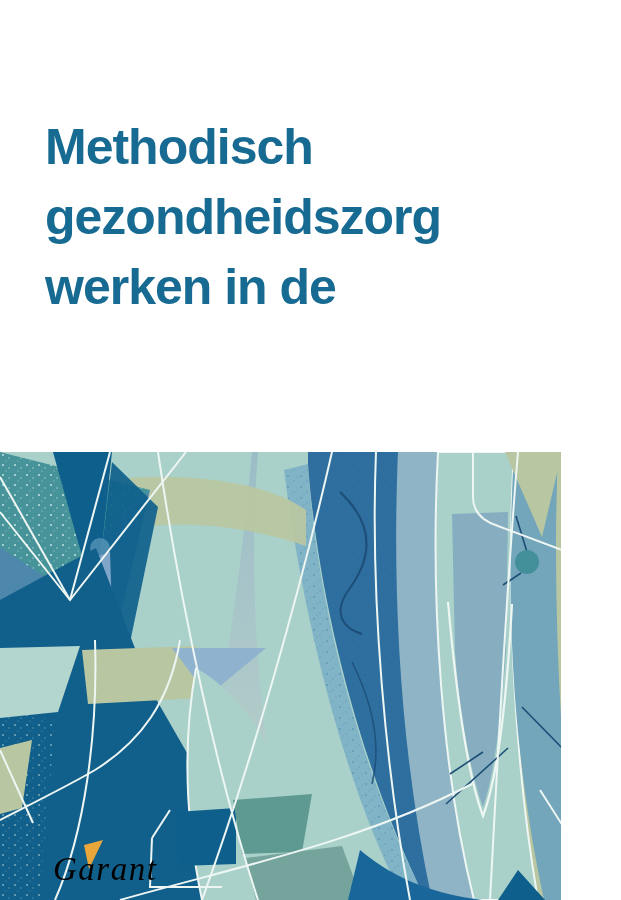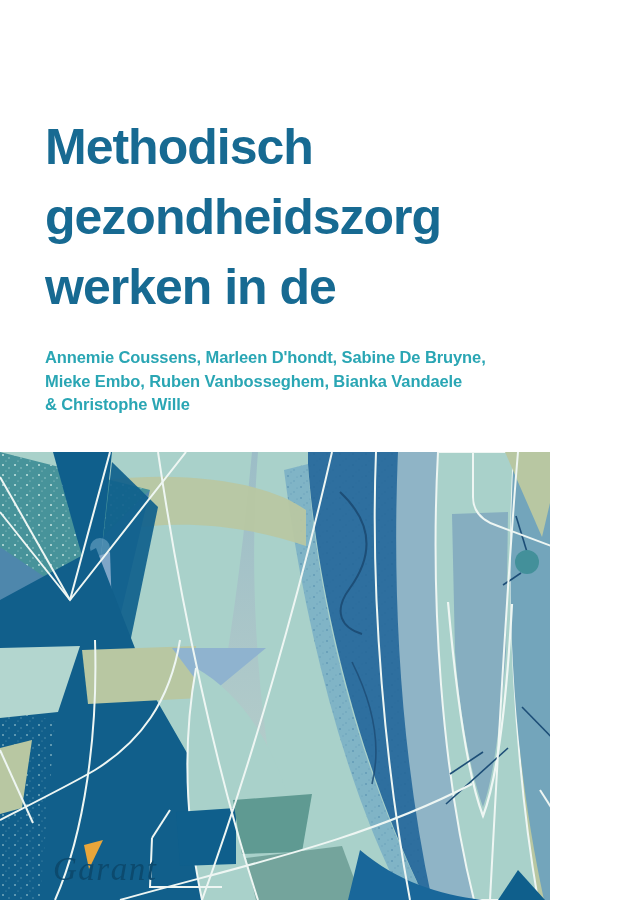--- a/index.html
+++ b/index.html
@@ -3,20 +3,21 @@
 <meta charset="utf-8">
 <style>
   html, body { margin: 0; padding: 0; background: #ffffff; }
   .cover {
     position: relative;
     width: 550px;
     height: 900px;
     background: #ffffff;
     overflow: hidden;
     font-family: "Liberation Sans", sans-serif;
+    padding-left: 11px;
   }
   .title {
     position: absolute;
     left: 45px;
     top: 112px;
     margin: 0;
     font-size: 50px;
     font-weight: 700;
     letter-spacing: -1px;
     line-height: 70px;
@@ -59,25 +60,20 @@
 <body>
 
 <div class="cover">
 
   <h1 class="title" style="color: rgb(23, 106, 146);">
     <span>Methodisch</span>
     <span>gezondheidszorg</span>
     <span>werken in de</span>
   </h1>
 
-  <p class="authors" style="color: rgb(42, 166, 180);">
-    <span>Annemie Coussens, Marleen D'hondt, Sabine De Bruyne,</span>
-    <span>Mieke Embo, Ruben Vanbosseghem, Bianka Vandaele</span>
-    <span>&amp; Christophe Wille</span>
-  </p>
 
   <div class="artwork">
     <svg width="621" height="448" viewBox="0 0 621 448" xmlns="http://www.w3.org/2000/svg">
       <defs>
         <pattern id="dotsDark" width="13" height="11" patternUnits="userSpaceOnUse">
           <circle cx="2" cy="2" r="1" fill="#1d5e8f" opacity="0.55"></circle>
           <circle cx="8" cy="7" r="0.8" fill="#1d5e8f" opacity="0.45"></circle>
           <circle cx="11" cy="3" r="0.6" fill="#1d5e8f" opacity="0.5"></circle>
           <circle cx="5" cy="9" r="0.7" fill="#1d5e8f" opacity="0.4"></circle>
         </pattern>
@@ -170,17 +166,17 @@
         <path d="M0,368 C45,345 75,330 95,318 C140,290 170,250 180,188"></path>
         <path d="M540,338 L610,448"></path>
         <path d="M152,386 L150,435 L222,435"></path>
         <path d="M152,386 L170,358"></path>
       </g>
 
       <polygon points="84,393 103,388 89,417" fill="#e9a63a"></polygon>
     </svg>
   </div>
 
-  <div class="logo" style="color: #0c4a6e;">
+  <div class="logo" style="color: #000000;">
     <span>Garant</span>
   </div>
 
 </div>
 
 </body></html>

